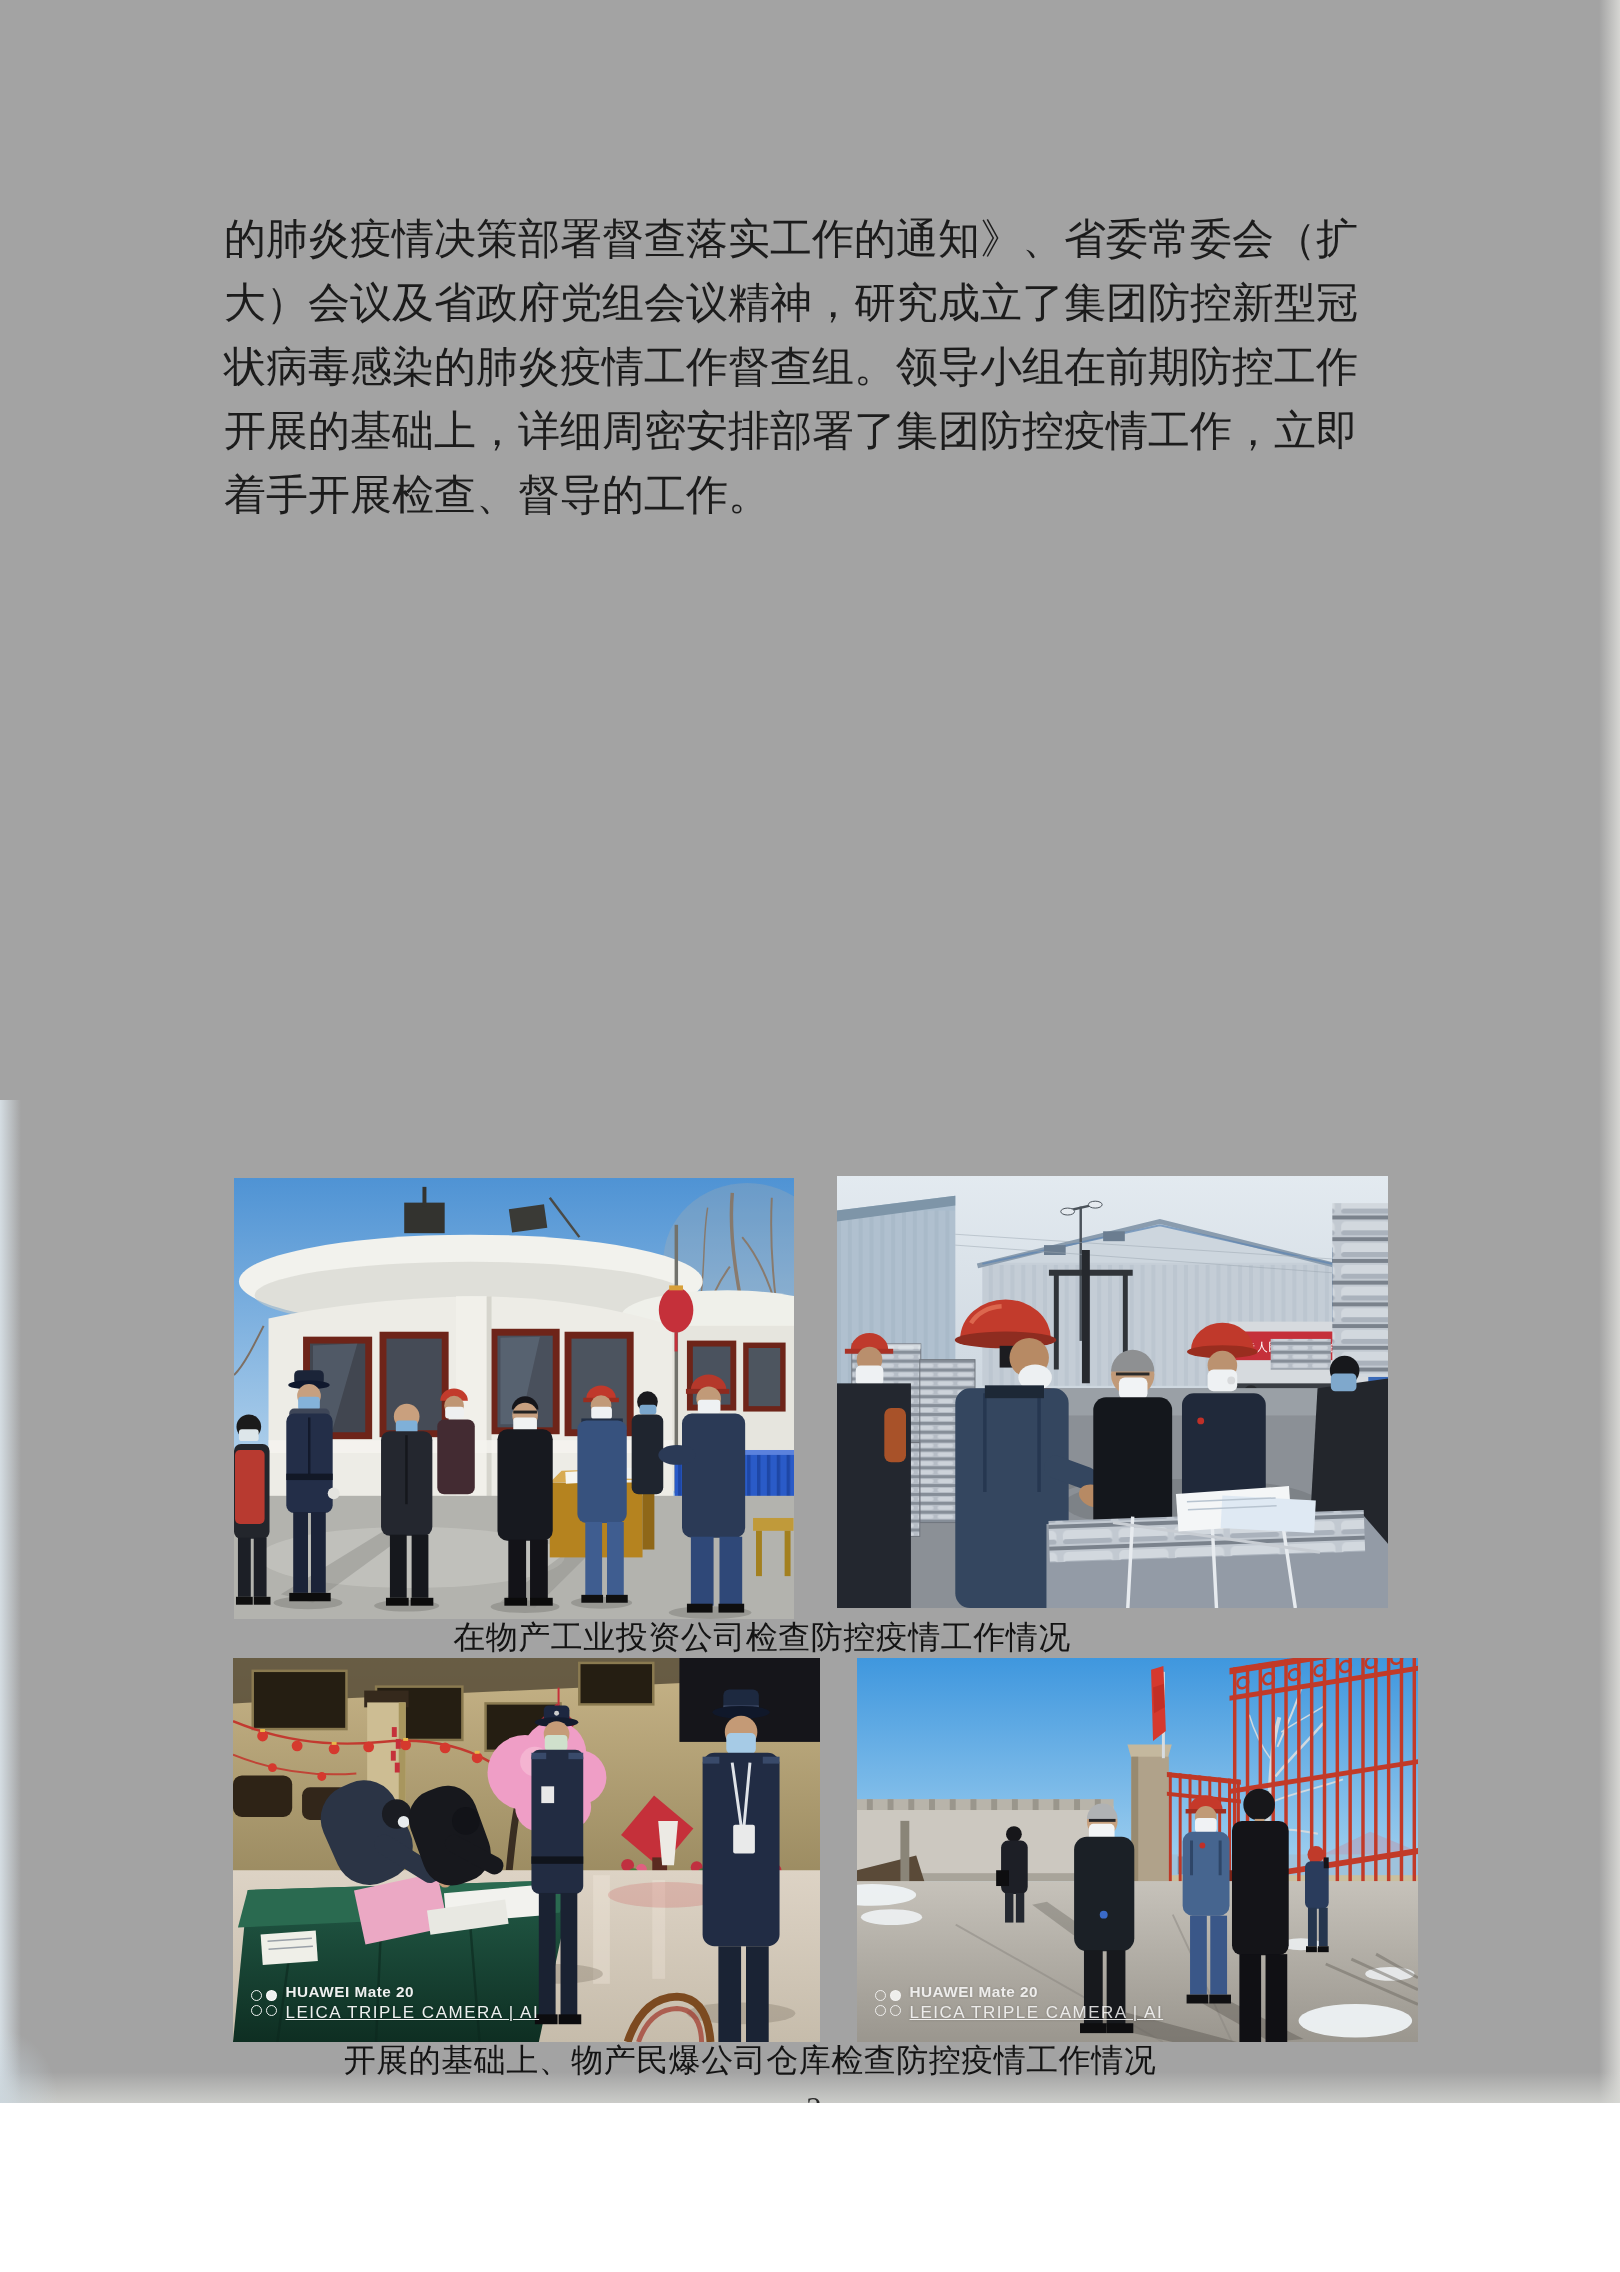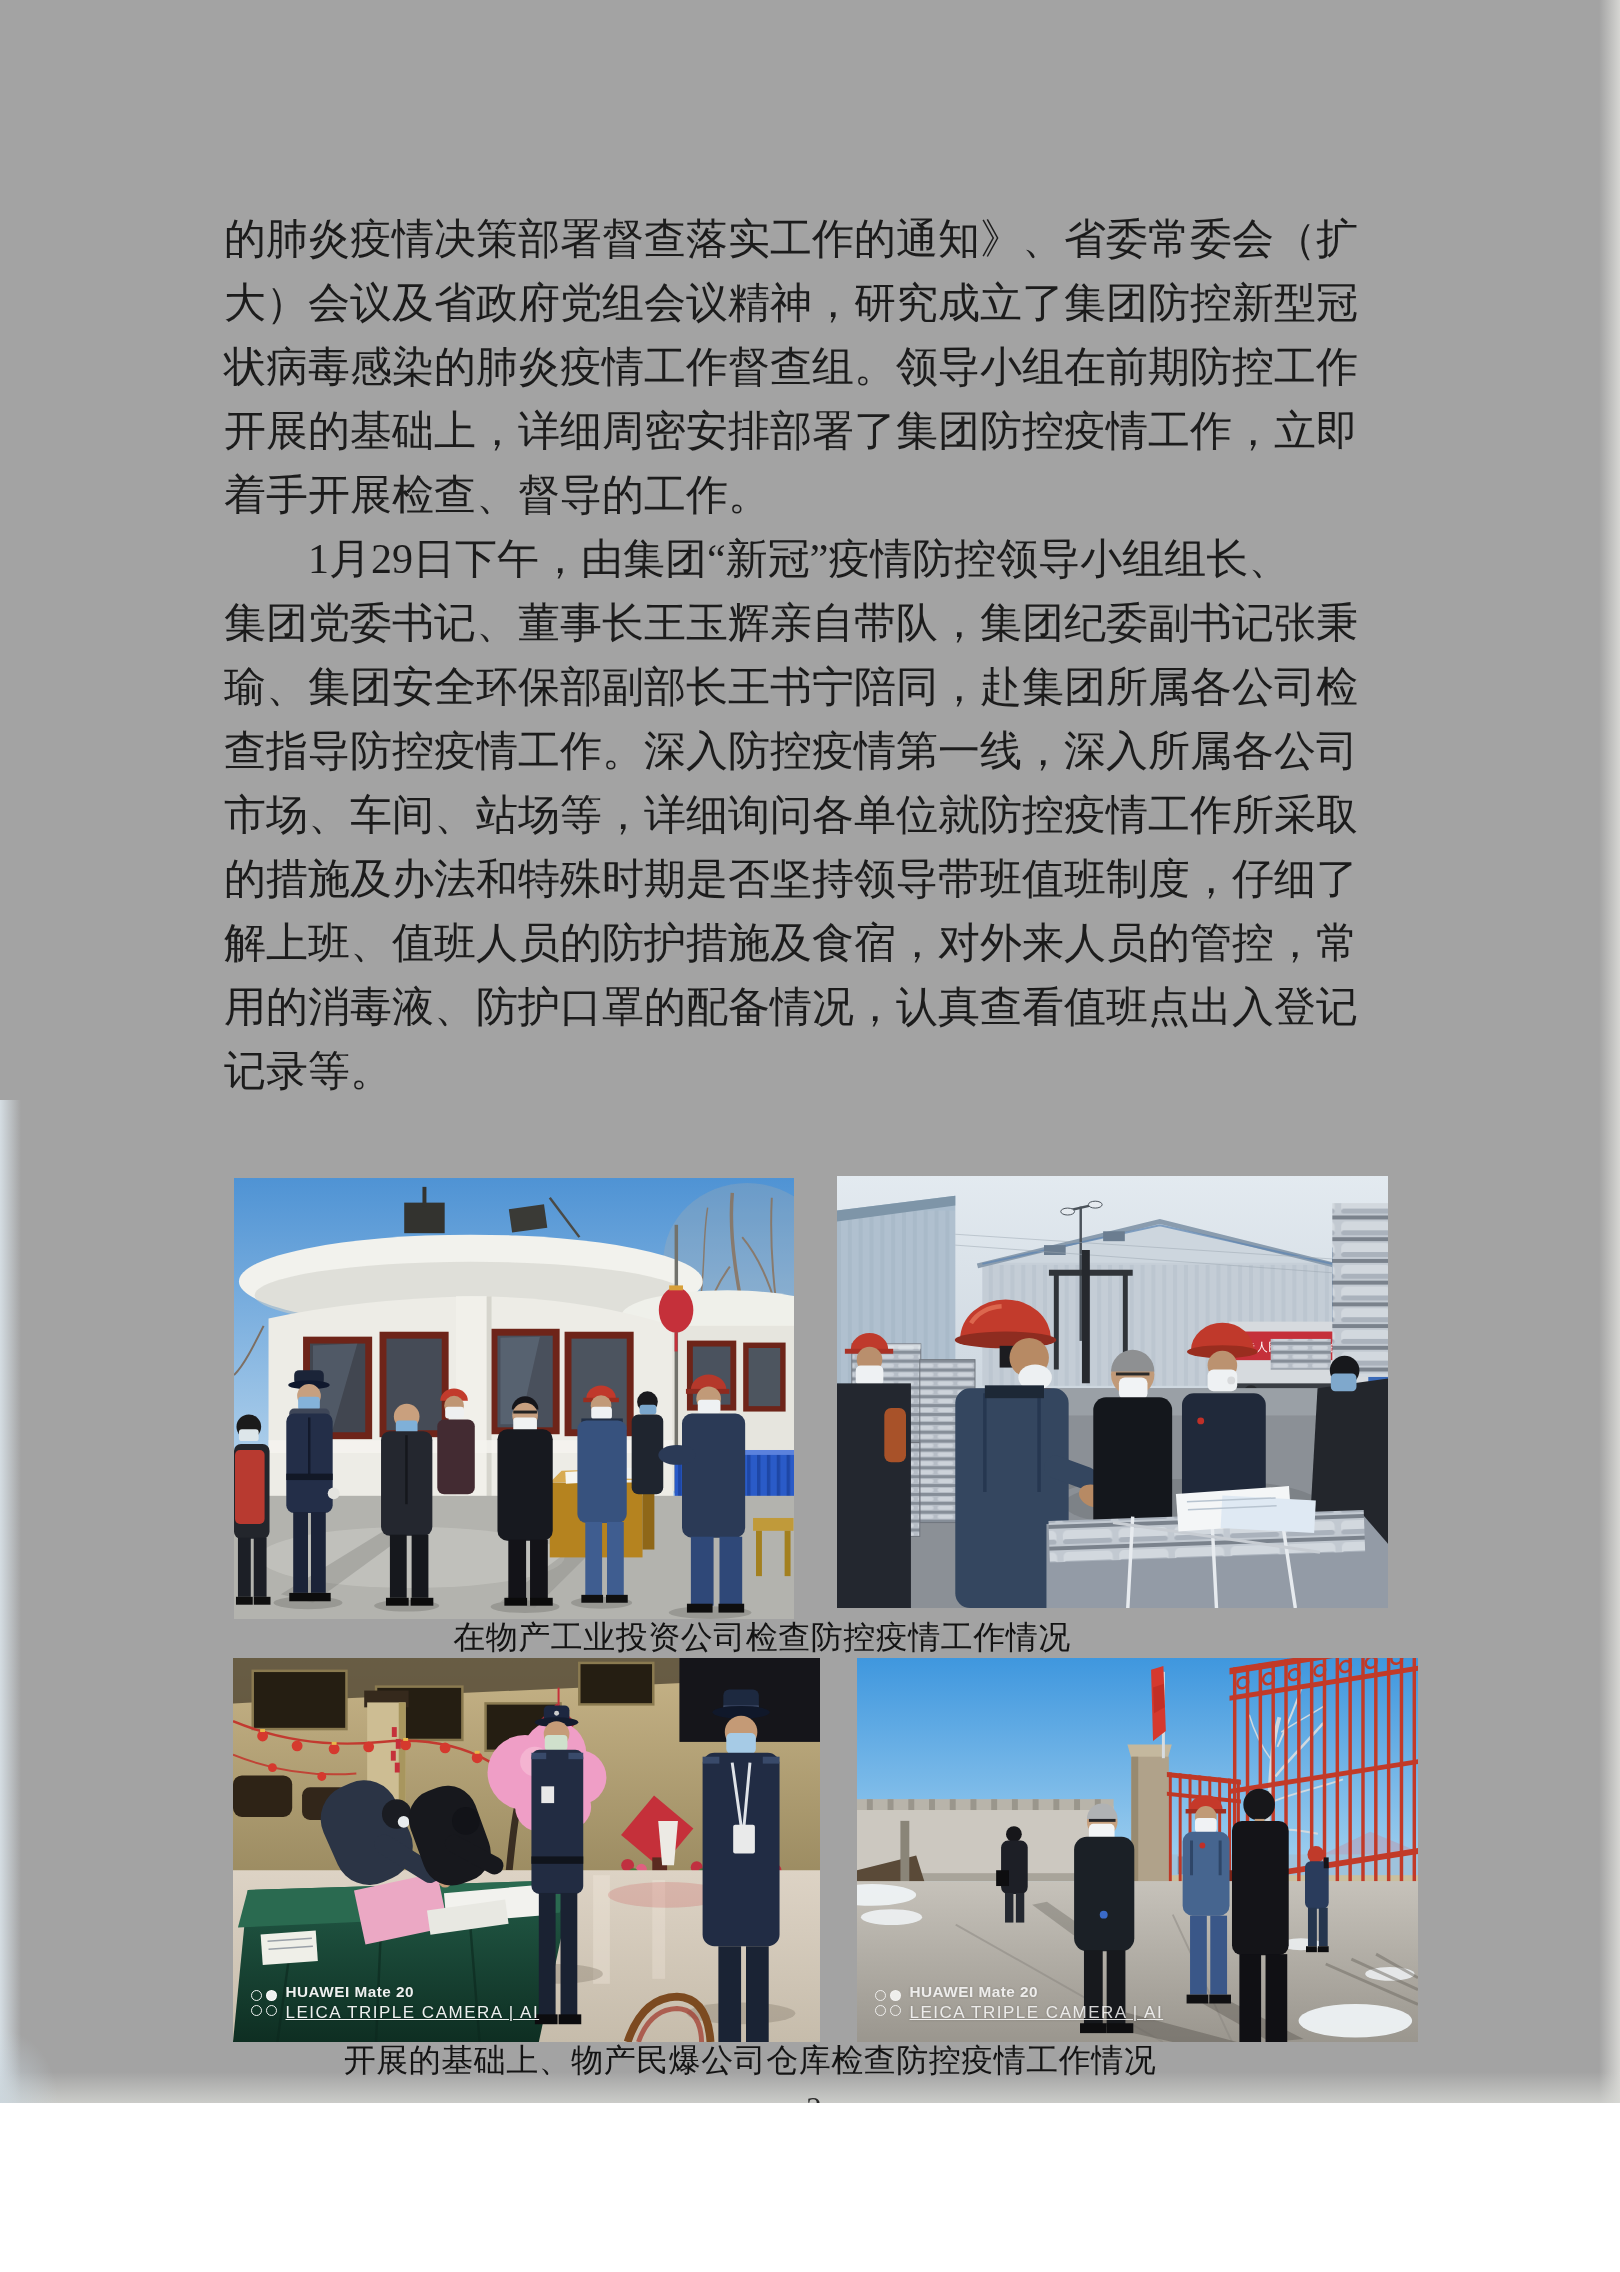--- a/index.html
+++ b/index.html
@@ -55,29 +55,20 @@
   <div class="edge-right"></div>
   <div class="edge-bottom"></div>
   <div class="corner-bl"></div>
 
   <div class="body-text">
     <p>的肺炎疫情决策部署督查落实工作的通知》、省委常委会（扩
 大）会议及省政府党组会议精神，研究成立了集团防控新型冠
 状病毒感染的肺炎疫情工作督查组。领导小组在前期防控工作
 开展的基础上，详细周密安排部署了集团防控疫情工作，立即
 着手开展检查、督导的工作。</p>
-    <p>　　1月29日下午，由集团“新冠”疫情防控领导小组组长、
-集团党委书记、董事长王玉辉亲自带队，集团纪委副书记张秉
-瑜、集团安全环保部副部长王书宁陪同，赴集团所属各公司检
-查指导防控疫情工作。深入防控疫情第一线，深入所属各公司
-市场、车间、站场等，详细询问各单位就防控疫情工作所采取
-的措施及办法和特殊时期是否坚持领导带班值班制度，仔细了
-解上班、值班人员的防护措施及食宿，对外来人员的管控，常
-用的消毒液、防护口罩的配备情况，认真查看值班点出入登记
-记录等。</p>
   </div>
 
   <figure class="photo" id="photo-guardhouse">
     <svg viewBox="0 0 1135 895" preserveAspectRatio="none">
       <defs>
         <linearGradient id="p1sky" x1="0" y1="0" x2="0" y2="1">
           <stop offset="0" stop-color="#4f93d4"></stop>
             <stop offset="1" stop-color="#bcd8ee"></stop>
         </linearGradient>
         <pattern id="p1fence" width="20" height="10" patternUnits="userSpaceOnUse">

